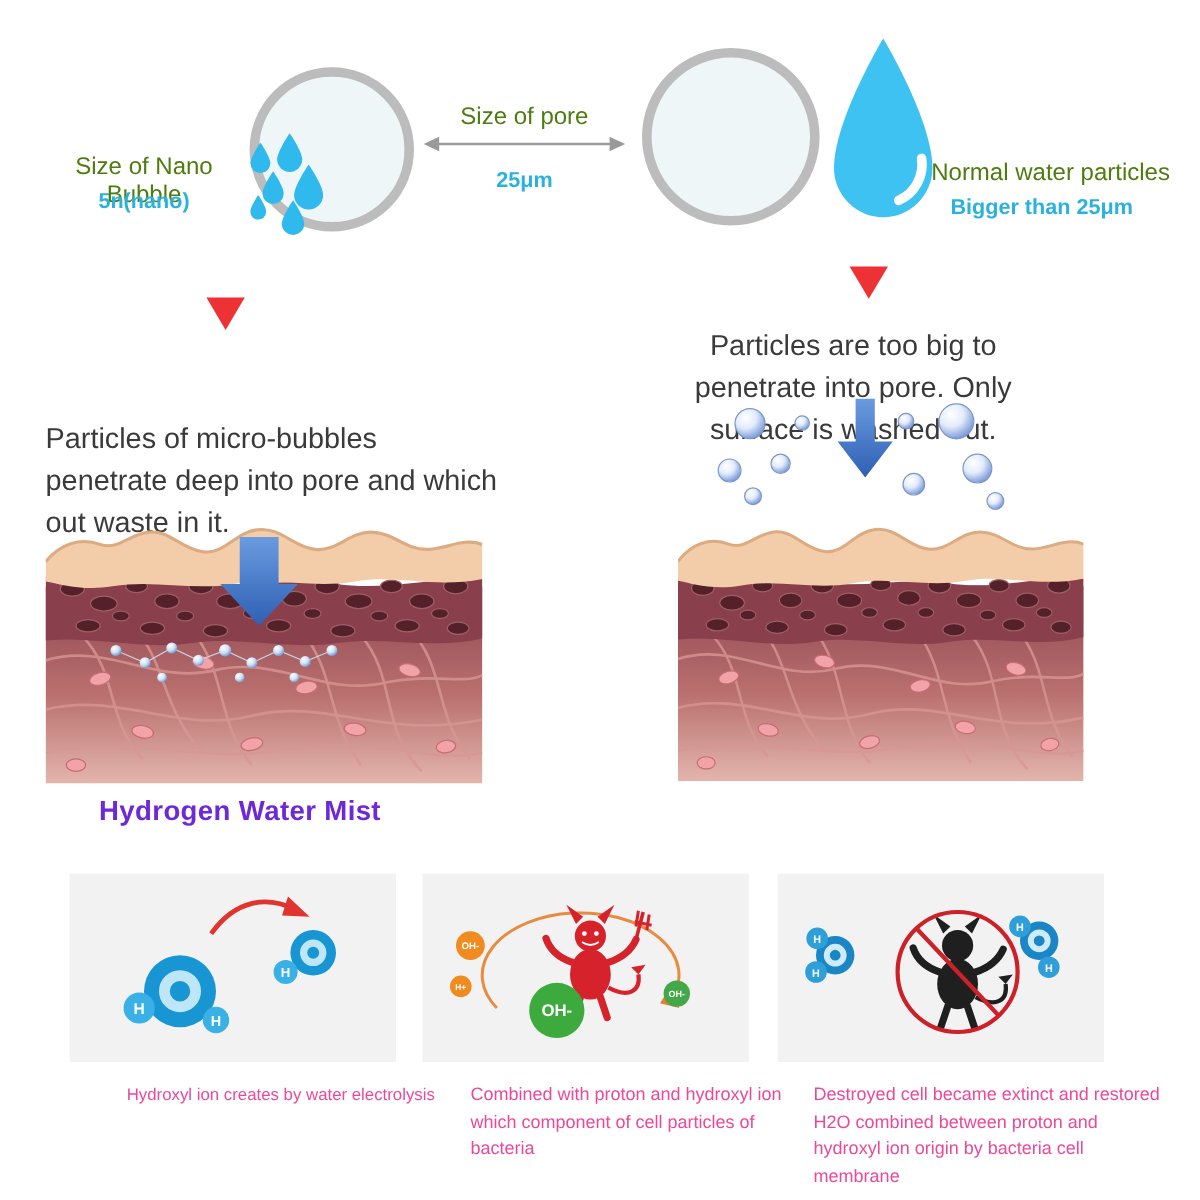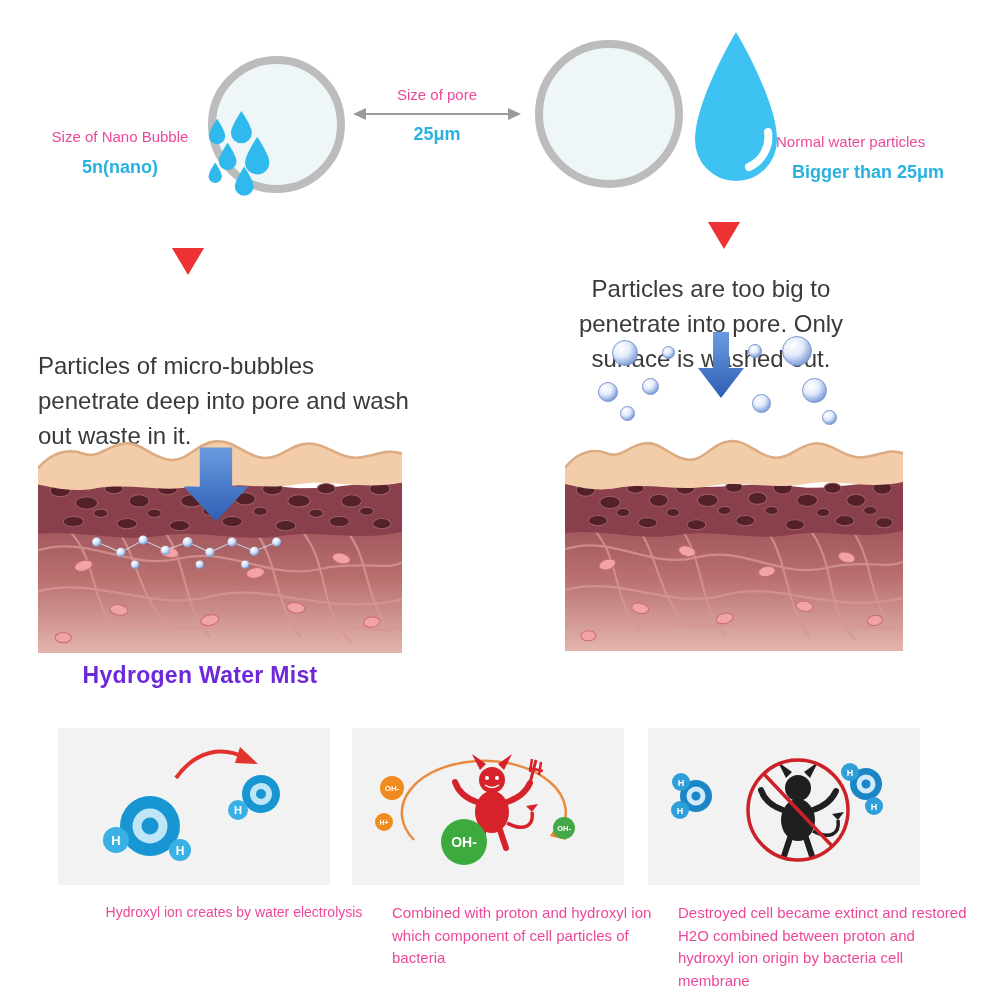--- a/index.html
+++ b/index.html
@@ -1,20 +1,20 @@
 <!DOCTYPE html>
 <html><head>
 <meta charset="utf-8">
 <style>
   html,body{margin:0;padding:0;background:#fff;}
   .canvas{position:relative;width:1000px;height:1000px;background:#fff;overflow:hidden;
           font-family:"Liberation Sans",sans-serif;color:#3a3a3a;}
   .abs{position:absolute;}
   .circle-pore{border-radius:50%;border:8px solid #bcbcbc;background:#eef6f8;box-sizing:border-box;}
-  .lbl{font-size:15px;color:#ec4899;}
+  .lbl{font-size:20px;color:#4d7c0f;}
   .cyan{color:#29b2df;font-weight:bold;font-size:18px;}
   .tri-down{width:0;height:0;border-left:16px solid transparent;border-right:16px solid transparent;border-top:27px solid #ee3135;}
   .desc{font-size:24px;line-height:1.45;color:#3a3a3a;}
   .mist-title{font-size:23px;font-weight:bold;color:#6d28d9;letter-spacing:.3px;text-align:center;}
   .panel{background:#f2f2f2;}
   .caption{font-size:15px;line-height:1.5;color:#ec4899;margin-left:40px;}
   .bubble{position:absolute;border-radius:50%;
           background:radial-gradient(circle at 35% 30%, #ffffff 0%, #e3ecfb 38%, #8aa6dd 72%, #5577c0 100%);
           border:1px solid #7b95cd;box-sizing:border-box;}
   svg text{font-family:"Liberation Sans",sans-serif;}
@@ -41,38 +41,38 @@
     <use href="#dropS" transform="translate(28,56) scale(0.85)" fill="#2fb9ec"></use>
   </svg>
 
   <div class="abs" style="left:353px;top:86px;width:168px;">
     <div class="lbl" style="text-align:center;">Size of pore</div>
     <svg width="168" height="16" viewBox="0 0 168 16" style="display:block;margin-top:3px;">
       <line x1="10" y1="8" x2="158" y2="8" stroke="#9a9a9a" stroke-width="2"></line>
       <polygon points="0,8 13,2 13,14" fill="#9a9a9a"></polygon>
       <polygon points="168,8 155,2 155,14" fill="#9a9a9a"></polygon>
     </svg>
-    <div class="cyan" style="text-align:center;margin-top:2px;">25μm</div>
+    <div class="cyan" style="text-align:center;margin-top:12px;">25μm</div>
   </div>
 
   <div class="abs circle-pore" style="left:535px;top:40px;width:148px;height:148px;"></div>
 
   <svg class="abs" style="left:686px;top:26px;" width="100" height="172" viewBox="0 0 100 168">
     <path d="M50,4 C50,4 9,72 9,112 a41,41 0 0 0 82 0 C91,72 50,4 50,4 Z" fill="#3ec2f2"></path>
     <path d="M82,104 A33,33 0 0 1 63,139" stroke="#ffffff" stroke-width="8" fill="none" stroke-linecap="round"></path>
   </svg>
 
   <div class="abs lbl" style="left:776px;top:133px;width:200px;">Normal water particles</div>
   <div class="abs cyan" style="left:792px;top:162px;width:200px;">Bigger than 25μm</div>
 
   <div class="abs tri-down" style="left:172px;top:248px;"></div>
   <div class="abs tri-down" style="left:708px;top:222px;"></div>
 
   <div class="abs desc" style="left:558px;top:272px;width:306px;text-align:center;">Particles are too big to penetrate into pore. Only surface is washed out.</div>
-  <div class="abs desc" style="left:38px;top:349px;width:380px;">Particles of micro-bubbles penetrate deep into pore and wash out waste in it.</div>
+  <div class="abs desc" style="left:38px;top:349px;width:380px;">Particles of micro-bubbles penetrate deep into pore and which out waste in it.</div>
 
   <div class="abs" style="left:590px;top:330px;width:260px;height:100px;">
     <span class="bubble" style="left:22px;top:10px;width:26px;height:26px;"></span>
     <span class="bubble" style="left:8px;top:52px;width:20px;height:20px;"></span>
     <span class="bubble" style="left:52px;top:48px;width:17px;height:17px;"></span>
     <span class="bubble" style="left:30px;top:76px;width:15px;height:15px;"></span>
     <span class="bubble" style="left:72px;top:16px;width:13px;height:13px;"></span>
     <span class="bubble" style="left:158px;top:14px;width:14px;height:14px;"></span>
     <span class="bubble" style="left:192px;top:6px;width:30px;height:30px;"></span>
     <span class="bubble" style="left:212px;top:48px;width:25px;height:25px;"></span>

